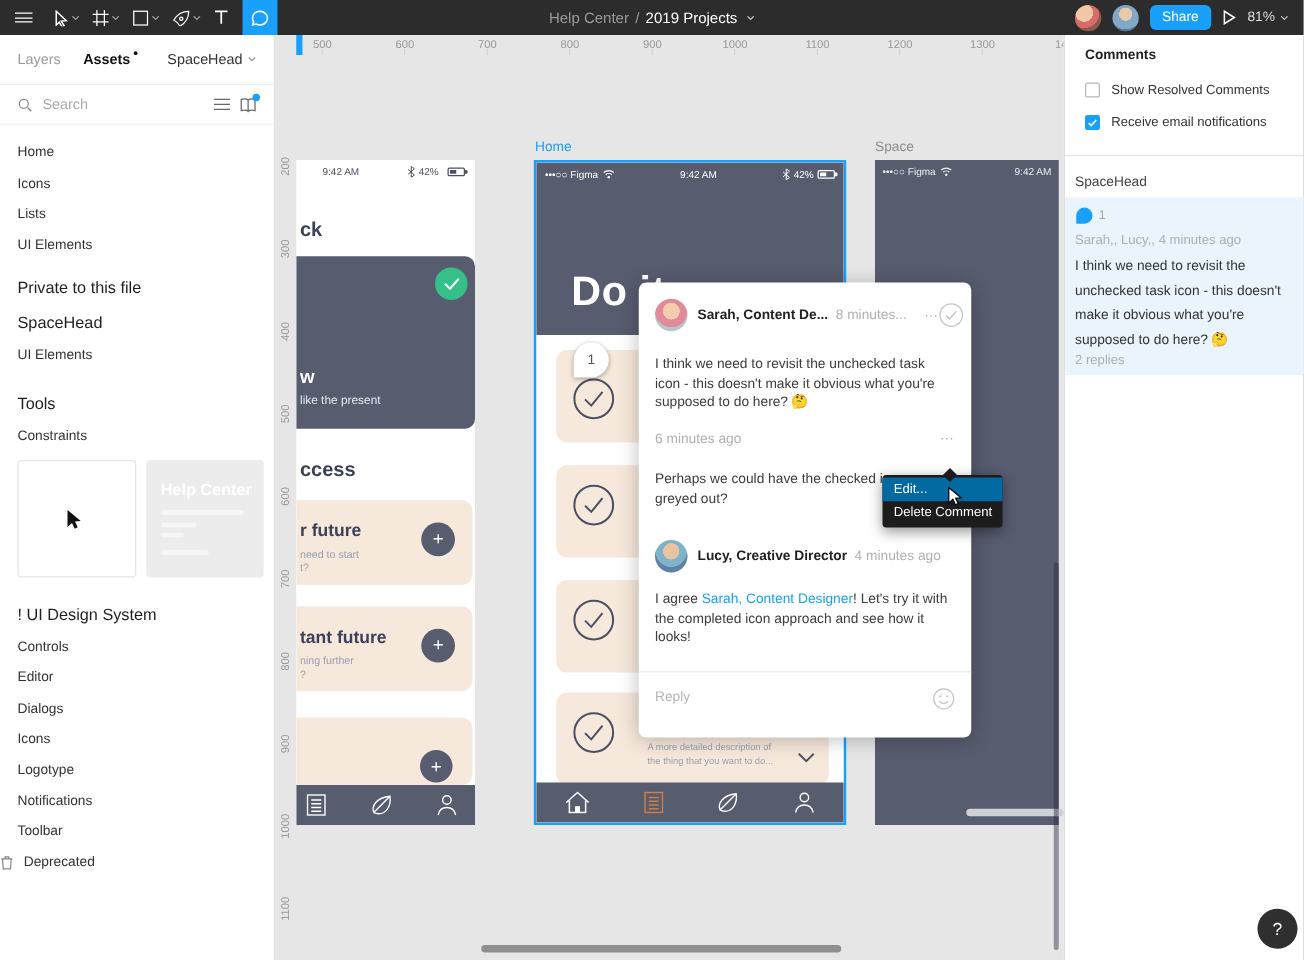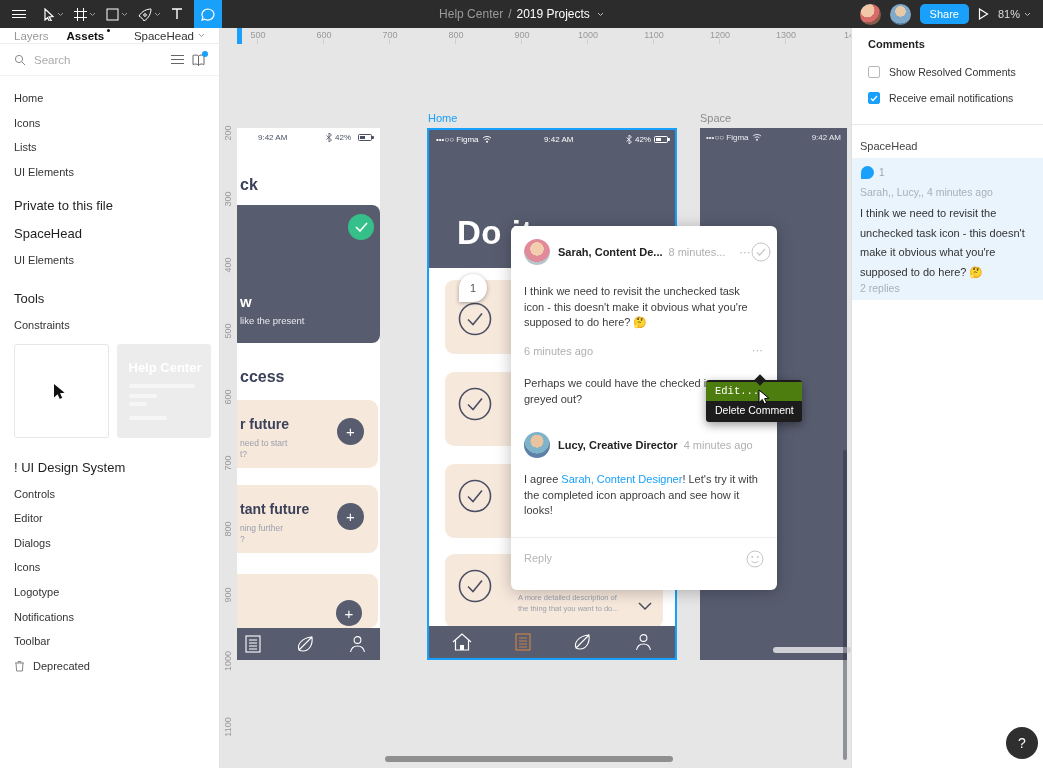--- a/index.html
+++ b/index.html
@@ -24,41 +24,41 @@
   .tb-title .bright { color:#fff; }
   .topbar-right { position:absolute; right:0; top:0; height:28px; display:flex; align-items:center; gap:9px; padding-right:12px; }
   .avatar { width:21px; height:21px; border-radius:50%; }
   .av1 { background:radial-gradient(circle at 35% 30%,#f0c8a8 35%,#d96a6a 36% 60%,#8a5a4a 61%); }
   .av2 { background:radial-gradient(circle at 50% 35%,#e8c9a8 30%,#7fa8c9 31% 70%,#5b7a96 71%); }
   .share-btn { background:#18a0fb; color:#fff; font-size:11px; padding:4px 10px; border-radius:5px; border:none; font-family:inherit; }
   .zoom-ctl { color:#ddd; font-size:11px; display:flex; align-items:center; gap:4px; }
 
   
   .sidebar { position:absolute; left:0; top:28px; width:220px; height:740px; background:#fff; border-right:1px solid #e3e3e3; z-index:20; overflow:hidden; }
-  .sb-tabs { height:16px; display:flex; align-items:center; padding:0 14px; border-bottom:1px solid #eee; font-size:11.5px; }
+  .sb-tabs { height:40px; display:flex; align-items:center; padding:0 14px; border-bottom:1px solid #eee; font-size:11.5px; }
   .sb-tab-layers { color:#999; margin-right:18px; }
   .sb-tab-assets { color:#111; font-weight:bold; position:relative; }
   .sb-tab-assets::after { content:""; position:absolute; right:-6px; top:-1px; width:3.5px; height:3.5px; border-radius:50%; background:#111; }
   .sb-page { margin-left:auto; color:#333; font-size:11.5px; display:flex; align-items:center; gap:4px; }
   .sb-search { height:32px; display:flex; align-items:center; padding:0 14px; gap:8px; border-bottom:1px solid #f3f3f3; }
   .sb-search input { border:none; outline:none; flex:1; font-size:11.5px; font-family:inherit; color:#333; min-width:0; }
   .sb-search input::placeholder { color:#aaa; }
   .sb-ico { color:#666; display:flex; align-items:center; position:relative; }
   .sb-ico .bluedot { position:absolute; right:-3px; top:-3px; width:6px; height:6px; border-radius:50%; background:#18a0fb; }
   .sb-list { padding-top:10px; }
   .s-item { height:24.6px; line-height:24.6px; padding-left:14px; font-size:11px; color:#333; white-space:nowrap; }
   .s-head { height:28px; line-height:28px; padding-left:14px; font-size:13px; color:#1f1f1f; white-space:nowrap; }
   .mt8{margin-top:8px;} .mt12{margin-top:12px;} .mt20{margin-top:20px;}
   .thumbs { display:flex; gap:8px; padding:6px 8px 0 14px; }
   .thumb { width:95px; height:94px; border-radius:3px; position:relative; overflow:hidden; }
   .thumb.t1 { background:#fff; border:1px solid #e6e6e6; }
   .thumb.t2 { background:#ececec; }
   .t2-title { position:absolute; left:12px; top:16px; color:#fff; font-weight:bold; font-size:13px; }
   .t2-line { position:absolute; left:12px; height:4px; background:rgba(255,255,255,.55); border-radius:2px; }
-  .dep-row { display:flex; align-items:center; gap:8px; padding-left:14px; height:24.6px; font-size:11px; color:#333; }
+  .dep-row { display:flex; align-items:center; gap:8px; height:24.6px; font-size:11px; color:#333; }
 
   
   .canvas { position:absolute; left:220px; top:28px; width:698px; height:740px; background:#e6e6e6; overflow:hidden; }
   .ruler-top { position:absolute; left:0; top:0; width:631px; height:16px; font-size:9px; color:#999;
     background:repeating-linear-gradient(90deg, transparent 0 37.5px, #cfcfcf 37.5px 38.5px, transparent 38.5px 66px); background-position:0 0; background-size:66px 5px; background-repeat:repeat-x; background-position-y:11px; }
   .ruler-top span { position:absolute; top:2px; transform:translateX(-50%); }
   .ruler-left { position:absolute; left:0; top:16px; width:16px; height:724px; font-size:9px; color:#999; }
   .ruler-left span { position:absolute; left:-8px; width:32px; text-align:center; transform:rotate(-90deg); }
   .ruler-mark { position:absolute; left:17px; top:0; width:5px; height:16px; background:#18a0fb; }
 
@@ -118,21 +118,21 @@
   .mention { color:#18a0fb; }
   .pp-divider { position:absolute; left:0; right:0; top:311px; height:1px; background:#ececec; }
   .pp-reply { position:absolute; left:13px; top:326px; width:200px; border:none; outline:none; font-family:inherit; font-size:11px; color:#333; }
   .pp-reply::placeholder { color:#b5b5b5; }
   .resolve-btn { margin-left:auto; display:flex; }
 
   
   .ctxmenu { position:absolute; left:486px; top:352px; width:96px; background:#1c1c1c; border-radius:3px; padding:2px 0; box-shadow:0 3px 10px rgba(0,0,0,.4); z-index:20; }
   .ctxmenu::before { content:""; position:absolute; left:50px; top:-4px; width:8px; height:8px; background:#1c1c1c; transform:rotate(45deg); }
   .ctx-item { height:19px; line-height:19px; padding-left:9px; font-size:10.5px; color:#fff; white-space:nowrap; }
-  .ctx-item.hl { background:#4d7c0f;font-family:Liberation Mono, monospace; }
+  .ctx-item.hl { background:#0369a1; }
   .ctx-cursor { position:absolute; left:52px; top:9px; z-index:2; }
 
   
   .rpanel { position:absolute; left:851px; top:28px; width:192px; height:740px; background:#fff; border-left:1px solid #e0e0e0; z-index:20; }
   .rp-title { position:absolute; left:16px; top:10px; font-size:11px; font-weight:bold; color:#222; }
   .rp-check { position:absolute; left:16px; display:flex; align-items:center; gap:9px; font-size:10.5px; color:#333; }
   .cbox { width:12px; height:12px; border:1px solid #b7b7b7; border-radius:2px; background:#fff; flex:none; }
   .cbox.checked { background:#18a0fb; border-color:#18a0fb; color:#fff; display:flex; align-items:center; justify-content:center; font-size:9px; }
   .rp-divider { position:absolute; left:0; right:0; top:96px; height:1px; background:#e8e8e8; }
   .rp-section { position:absolute; left:8px; top:112px; font-size:11px; color:#444; }

